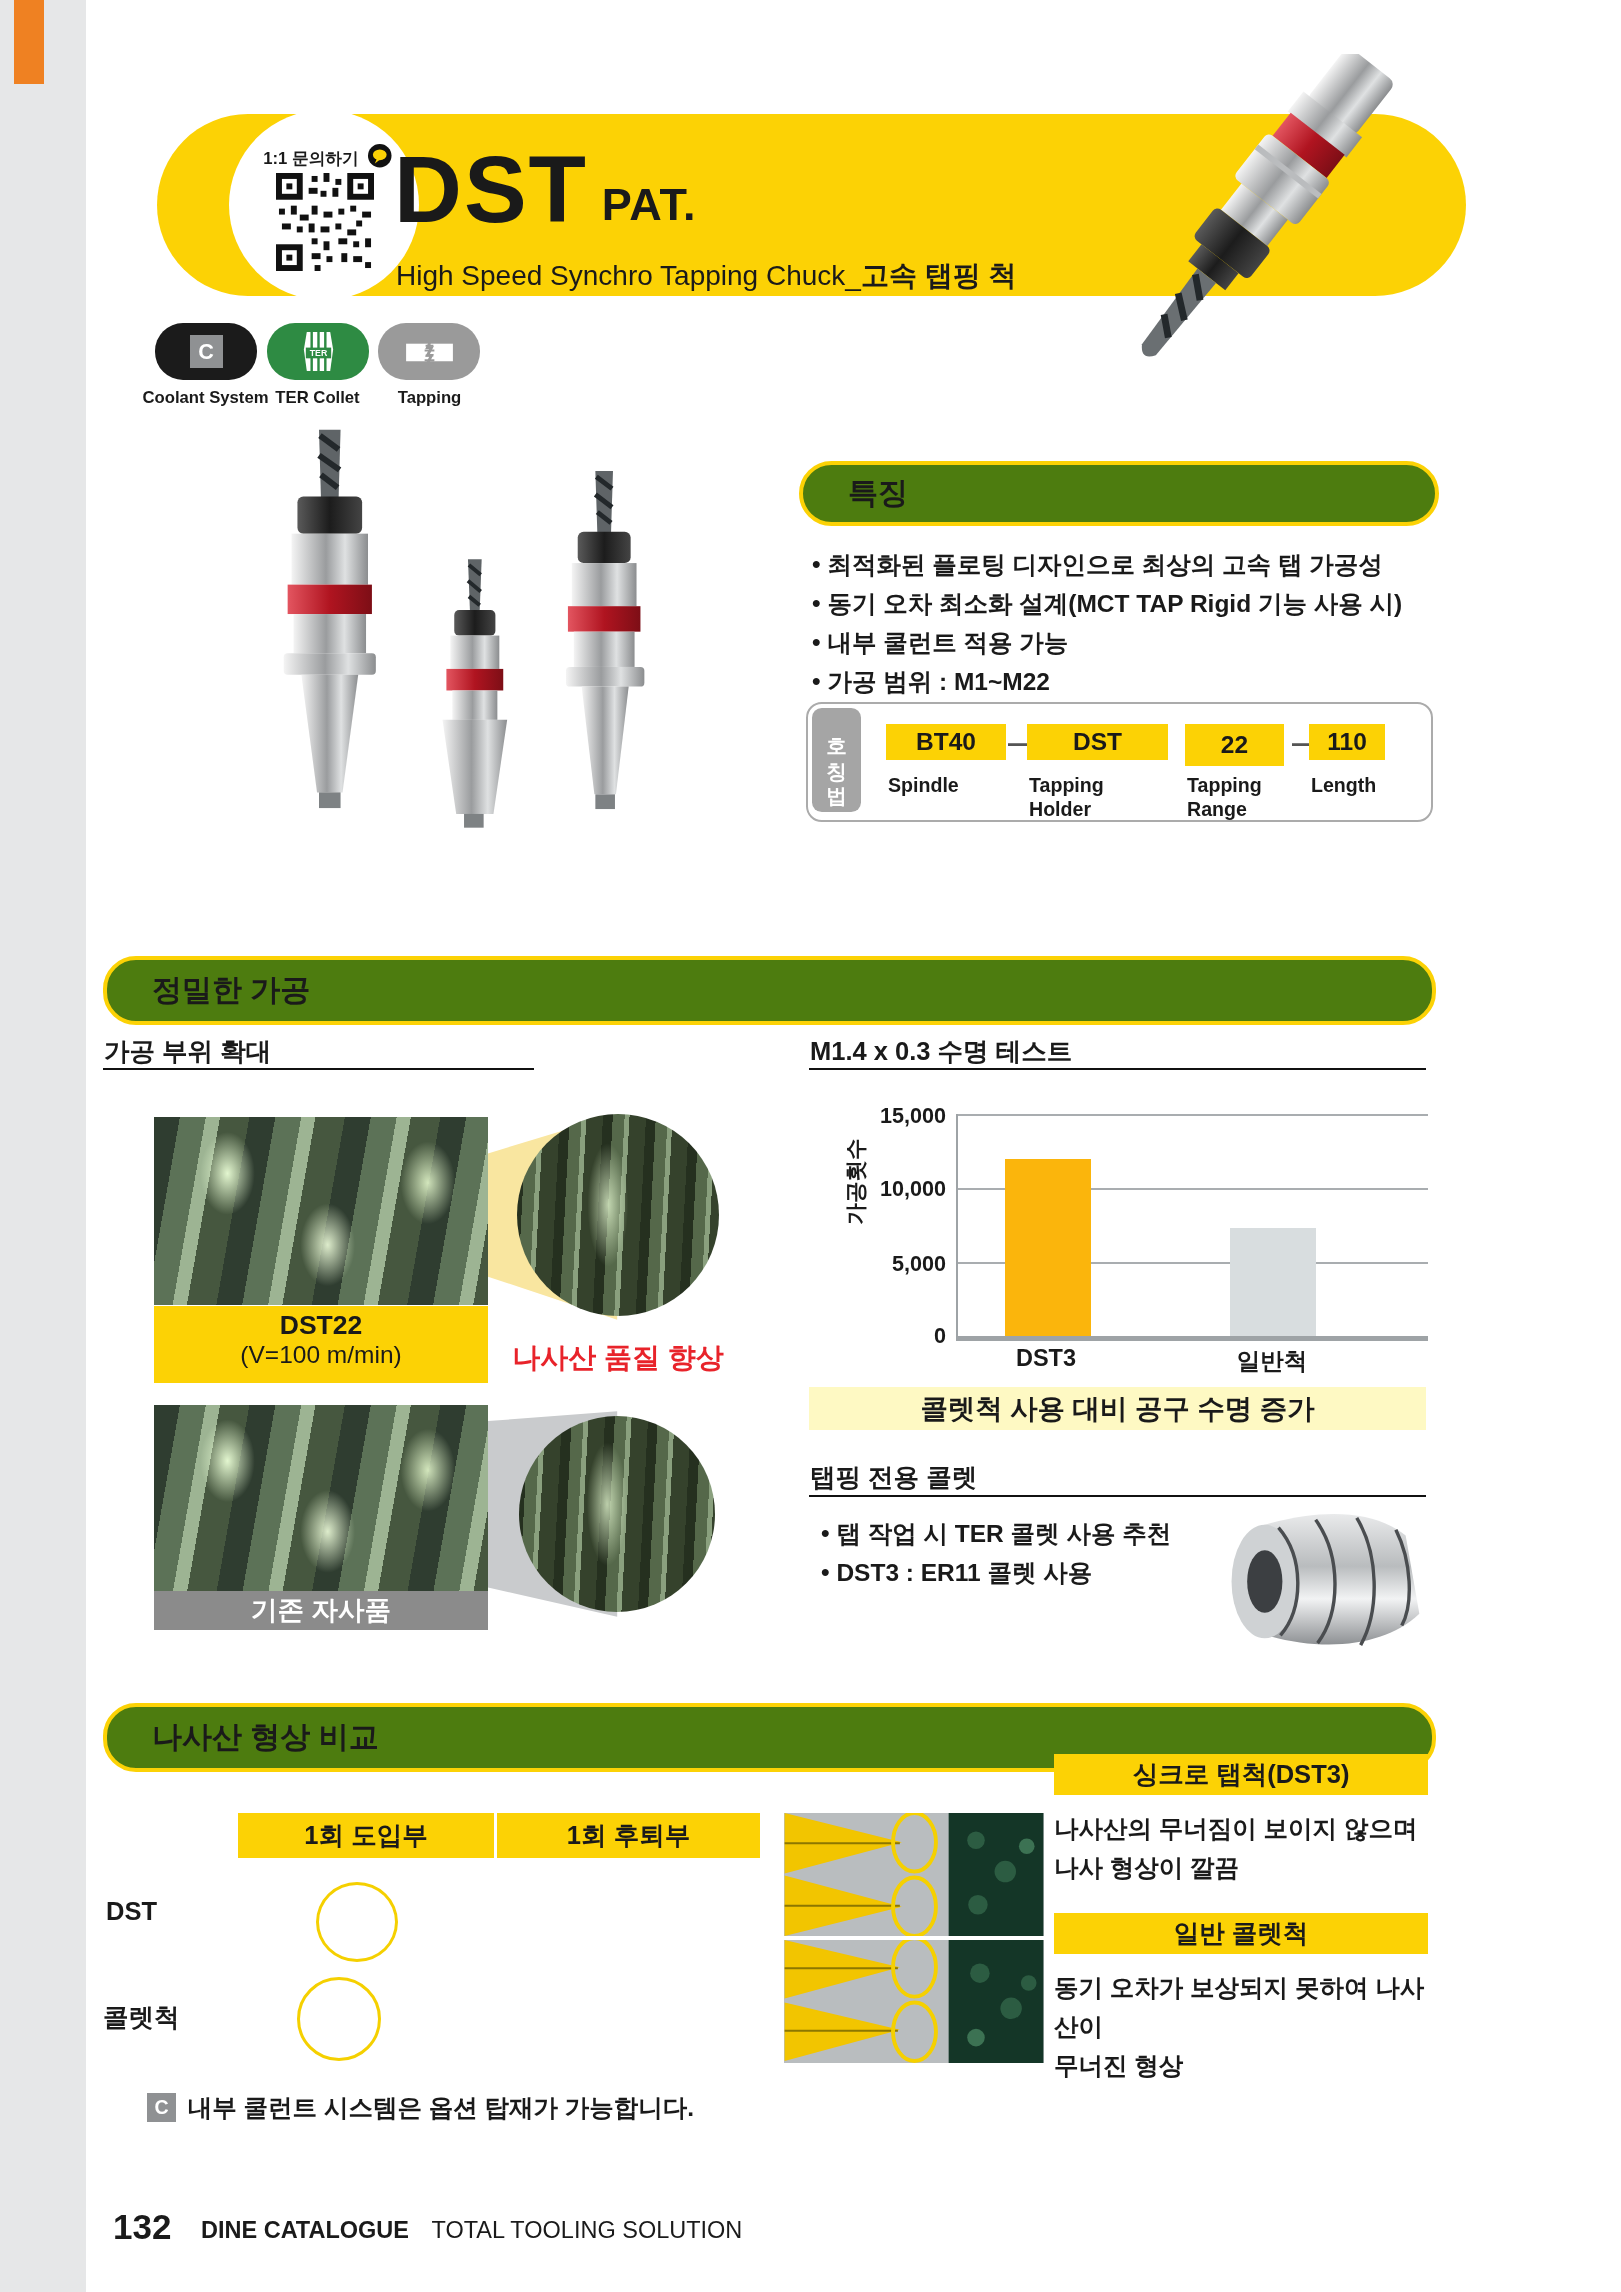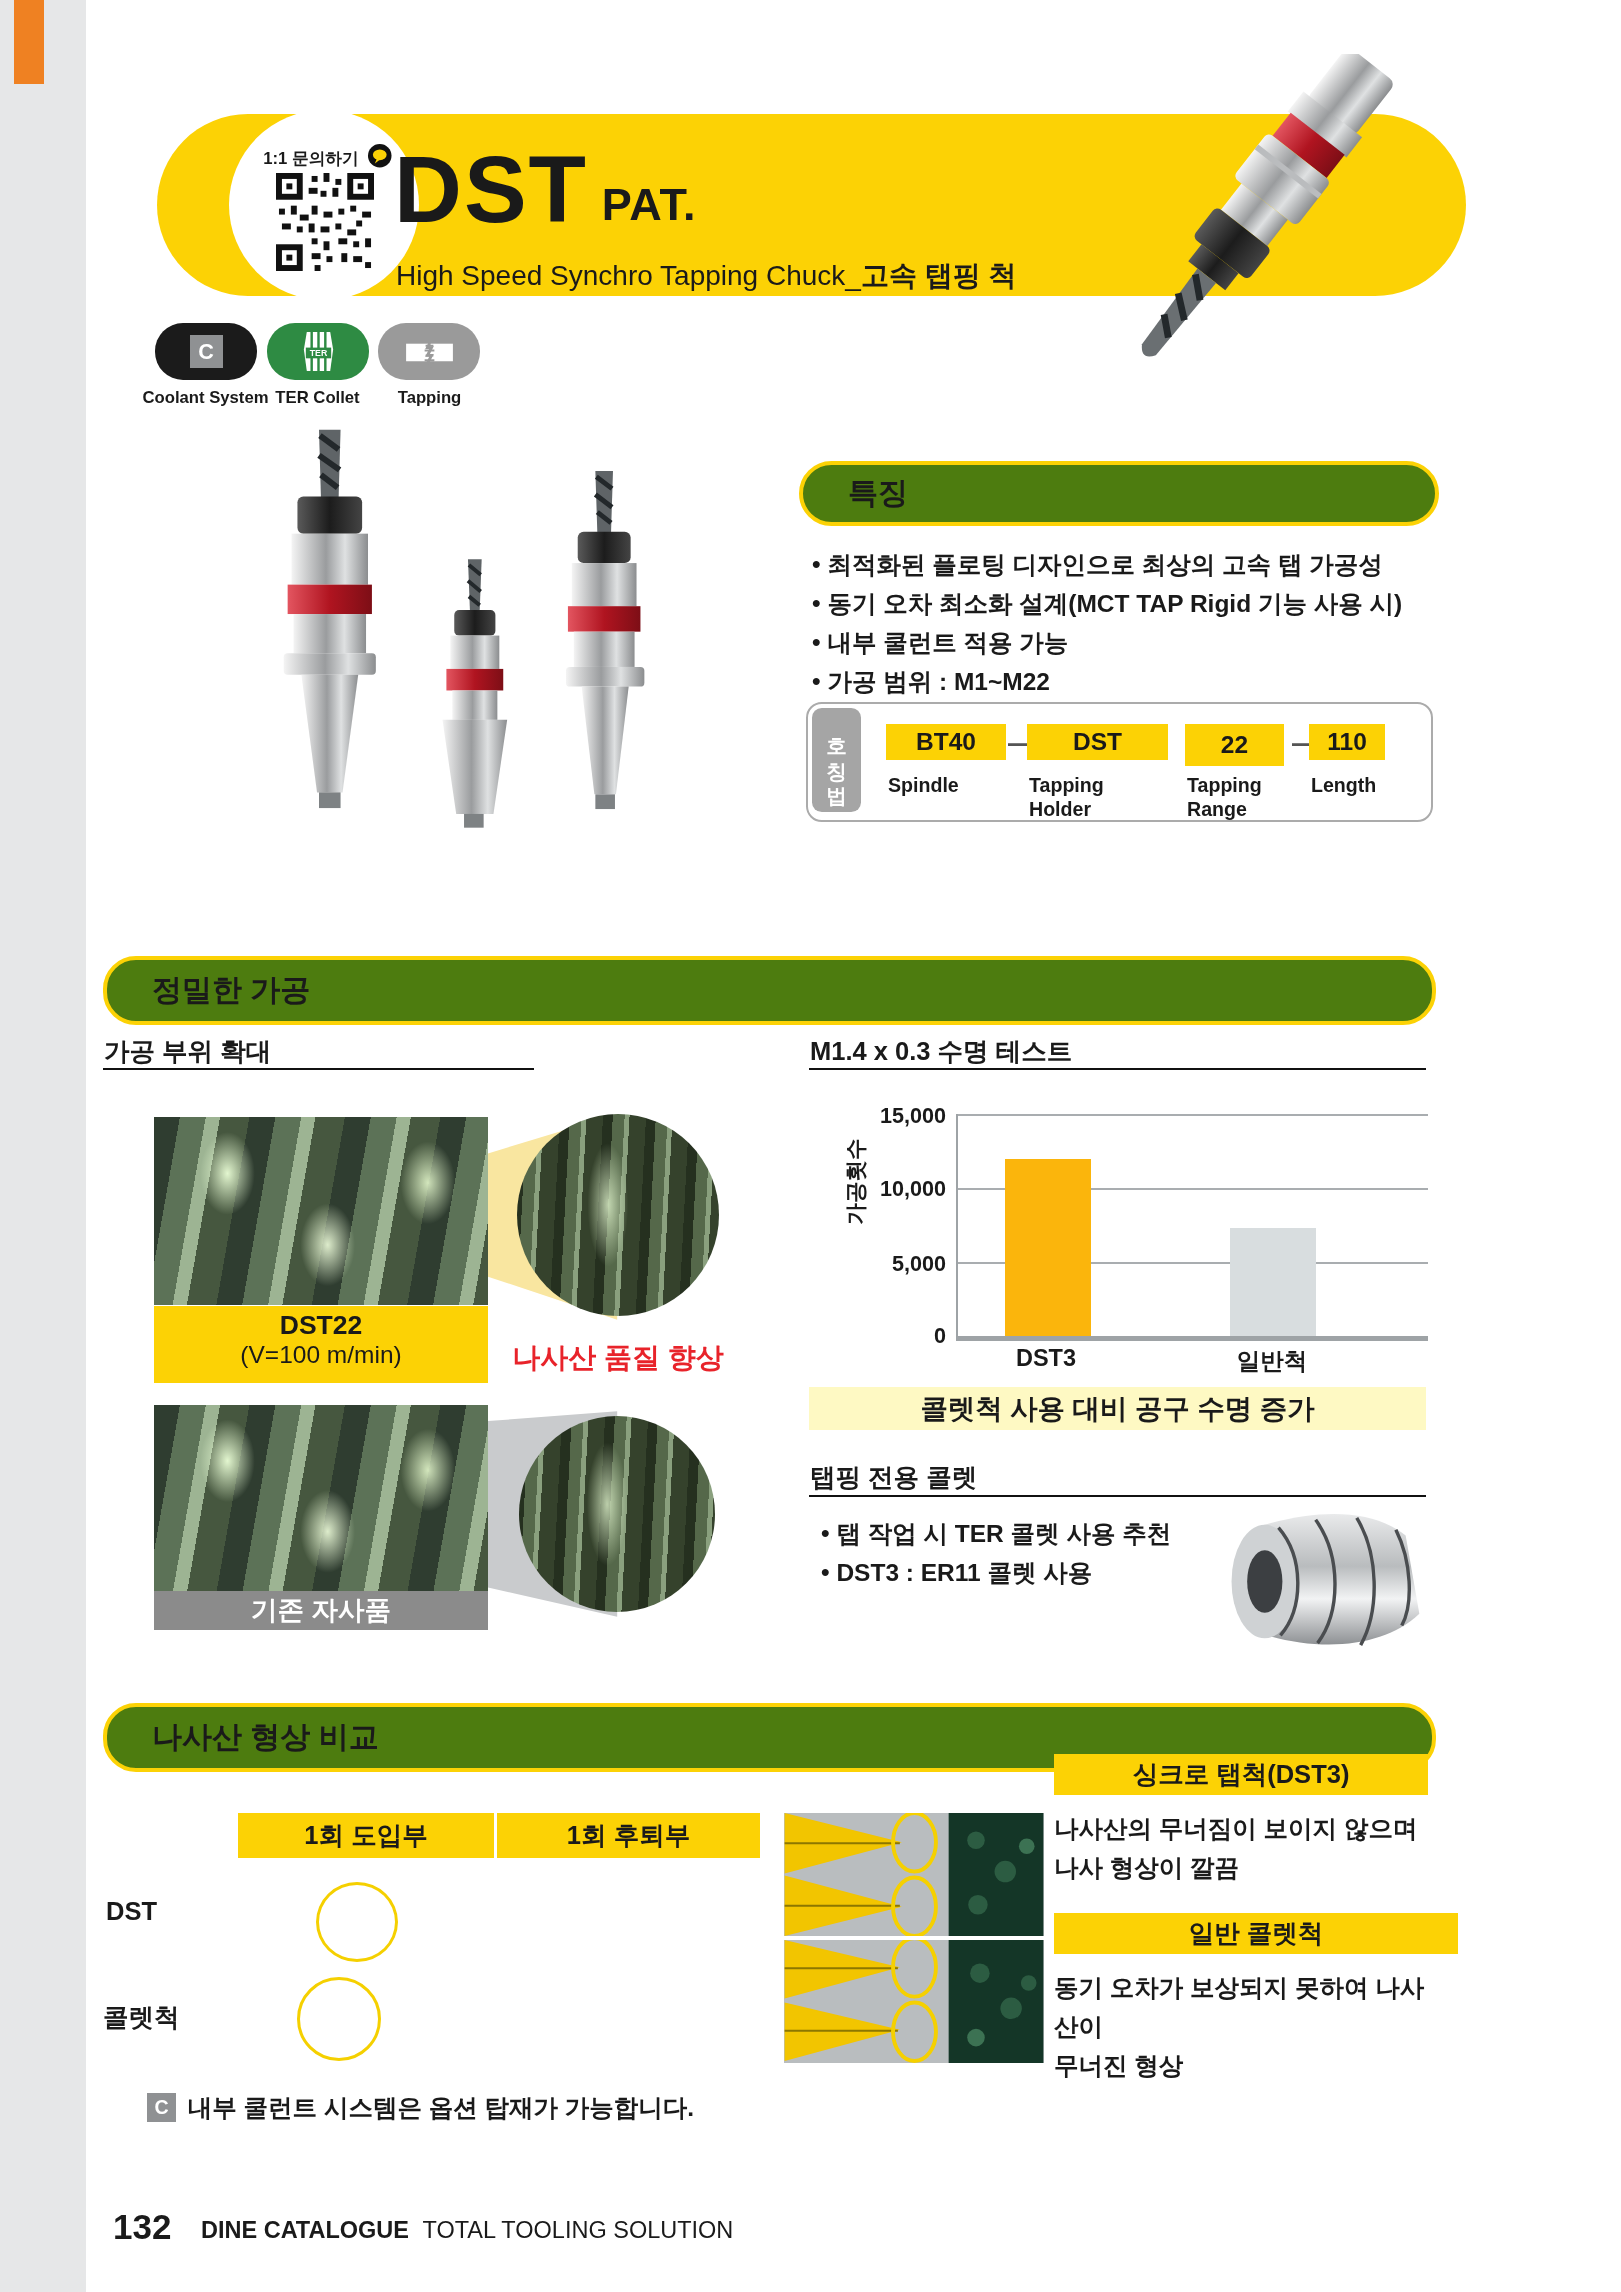--- a/index.html
+++ b/index.html
@@ -377,33 +377,33 @@
     </svg>
   </div>
 
   <div class="abs cmp-banner" style="left:1054px;top:1754px;width:374px;height:41px;">
     <span>싱크로 탭척(DST3)</span>
   </div>
   <div class="abs cmp-text" style="left:1054px;top:1809px;width:392px;">
     <div>나사산의 무너짐이 보이지 않으며</div>
     <div>나사 형상이 깔끔</div>
   </div>
-  <div class="abs cmp-banner" style="left:1054px;top:1913px;width:404px;height:41px;">
+  <div class="abs cmp-banner" style="left:1054px;top:1913px;width:374px;height:41px;">
     <span>일반 콜렛척</span>
   </div>
   <div class="abs cmp-text" style="left:1054px;top:1968px;width:392px;">
     <div>동기 오차가 보상되지 못하여 나사산이</div>
     <div>무너진 형상</div>
   </div>
 
   <div class="abs" style="left:147px;top:2091px;display:flex;align-items:center;">
     <span style="background:#8f9193;color:#fff;font-weight:800;font-size:19.6px;width:29px;height:29px;display:inline-flex;align-items:center;justify-content:center;margin-right:11.8px;">C</span>
     <span class="b" style="font-size:24.5px;">내부 쿨런트 시스템은 옵션 탑재가 가능합니다.</span>
   </div>
 
   <div class="abs foot-page" style="left:113px;top:2207px;">132</div>
   <div class="abs foot-text" style="left:201px;top:2217px;">
     <span class="b">DINE CATALOGUE</span>
-    <span style="margin-left:7px;">TOTAL TOOLING SOLUTION</span>
+    <span style="margin-left:16px;">TOTAL TOOLING SOLUTION</span>
   </div>
 
 </div>
 
 
 </body></html>

